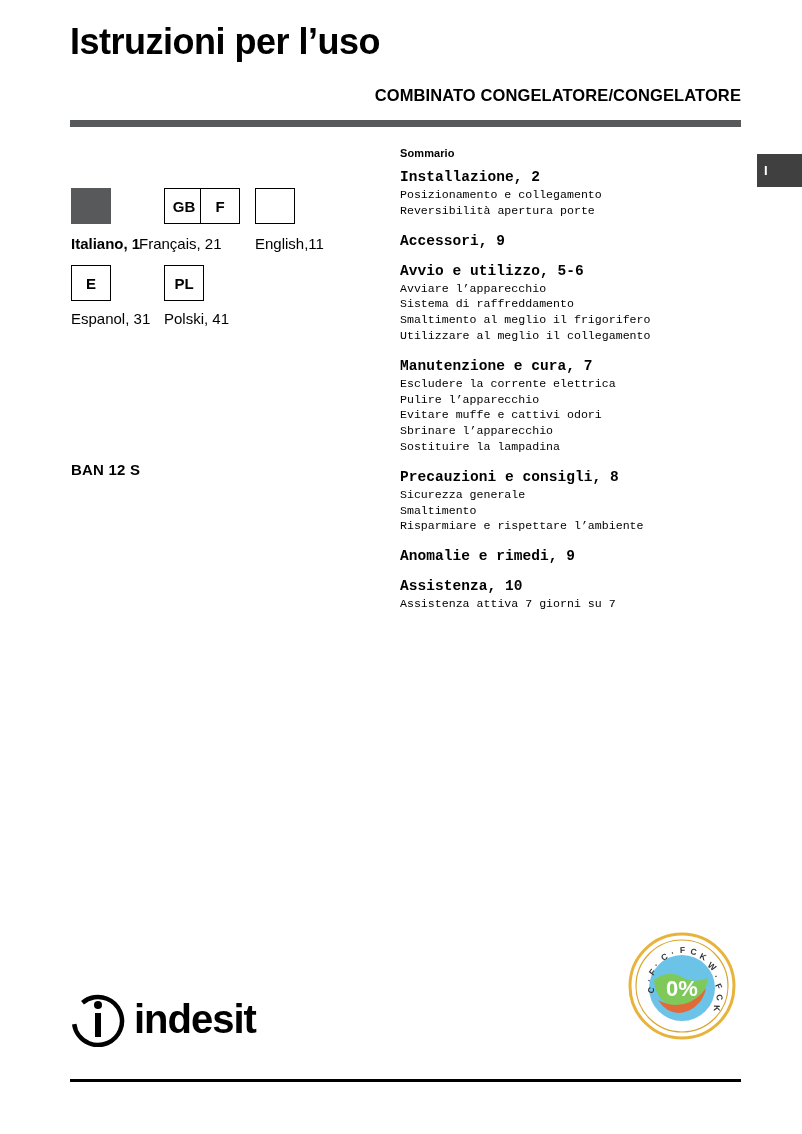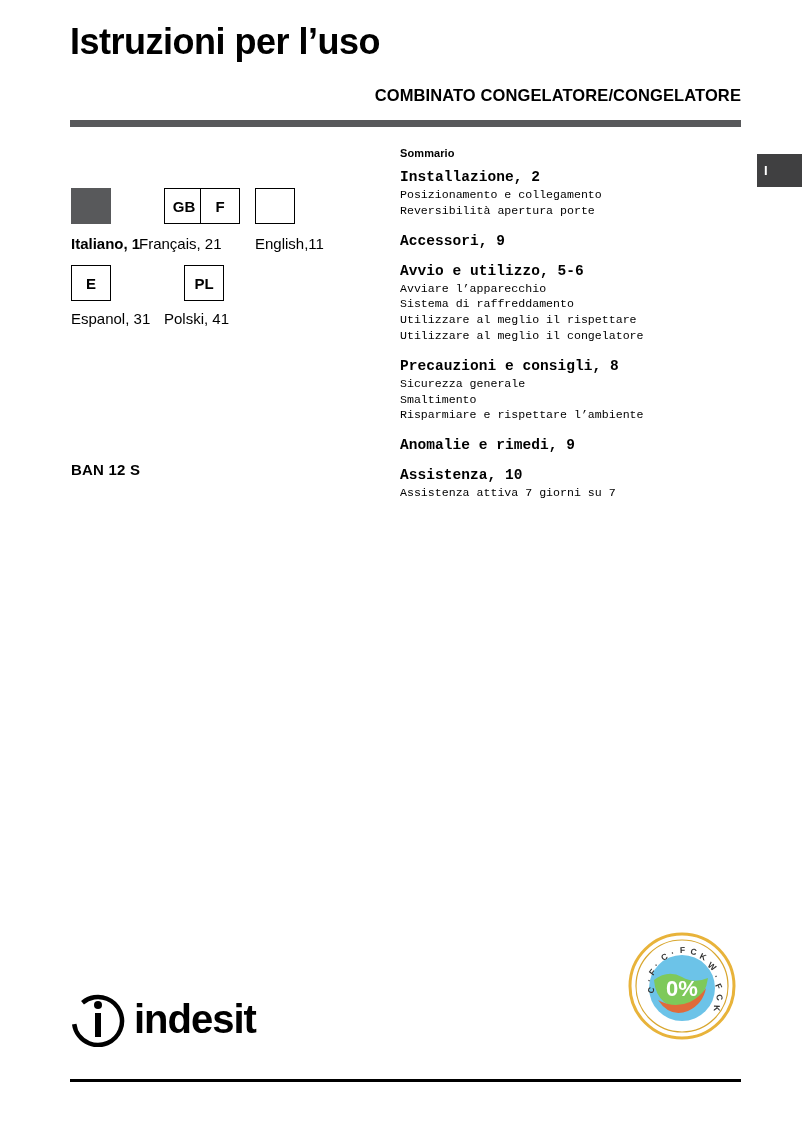--- a/index.html
+++ b/index.html
@@ -177,21 +177,21 @@
   <div class="lang-box filled" style="left:71px; top:188px;"></div>
   <div class="lang-box" style="left:164px; top:188px;">GB</div>
   <div class="lang-box" style="left:200px; top:188px;">F</div>
   <div class="lang-box" style="left:255px; top:188px;"></div>
 
   <div class="lang-label" style="left:71px; top:235px; font-weight:bold;">Italiano, 1</div>
   <div class="lang-label" style="left:139px; top:235px;">Français, 21</div>
   <div class="lang-label" style="left:207px; top:235px;margin-left:48px;">English,11</div>
 
   <div class="lang-box" style="left:71px; top:265px;">E</div>
-  <div class="lang-box" style="left:164px; top:265px;margin-left:20px;">PL</div>
+  <div class="lang-box" style="left:164px; top:265px;">PL</div>
 
   <div class="lang-label" style="left:71px; top:310px;">Espanol, 31</div>
   <div class="lang-label" style="left:164px; top:310px;text-align:center;">Polski, 41</div>
 
   <div class="model-code">BAN 12 S</div>
 
   <div class="summary">
     <h2>Sommario</h2>
 
     <div class="sect">
@@ -202,24 +202,32 @@
 
 
     <div class="sect">
       <p class="sect-title">Accessori, 9</p>
     </div>
 
     <div class="sect">
       <p class="sect-title">Avvio e utilizzo, 5-6</p>
       <p class="sect-item">Avviare l’apparecchio</p>
       <p class="sect-item">Sistema di raffreddamento</p>
-      <p class="sect-item">Utilizzare al meglio il rispettare</p>
-      <p class="sect-item">Utilizzare al meglio il congelatore</p>
-    </div>
-
+      <p class="sect-item">Smaltimento al meglio il frigorifero</p>
+      <p class="sect-item">Utilizzare al meglio il collegamento</p>
+    </div>
+
+    <div class="sect">
+      <p class="sect-title">Manutenzione e cura, 7</p>
+      <p class="sect-item">Escludere la corrente elettrica</p>
+      <p class="sect-item">Pulire l’apparecchio</p>
+      <p class="sect-item">Evitare muffe e cattivi odori</p>
+      <p class="sect-item">Sbrinare l’apparecchio</p>
+      <p class="sect-item">Sostituire la lampadina</p>
+    </div>
 
     <div class="sect">
       <p class="sect-title">Precauzioni e consigli, 8</p>
       <p class="sect-item">Sicurezza generale</p>
       <p class="sect-item">Smaltimento</p>
       <p class="sect-item">Risparmiare e rispettare l’ambiente</p>
     </div>
 
     <div class="sect">
       <p class="sect-title">Anomalie e rimedi, 9</p>

